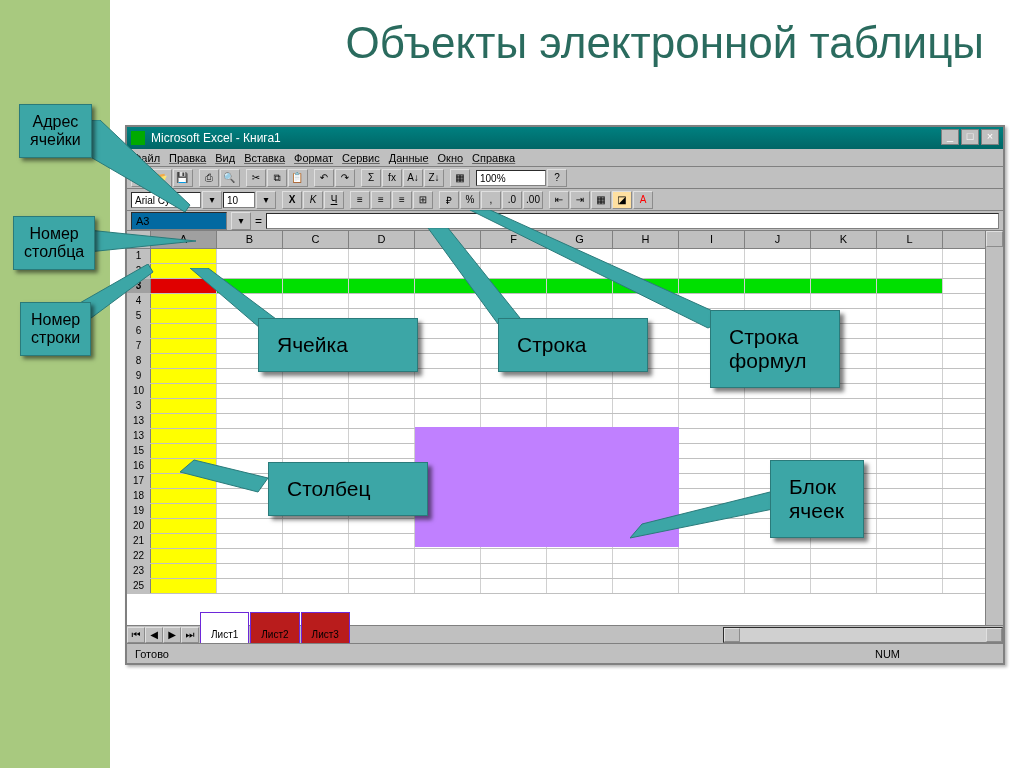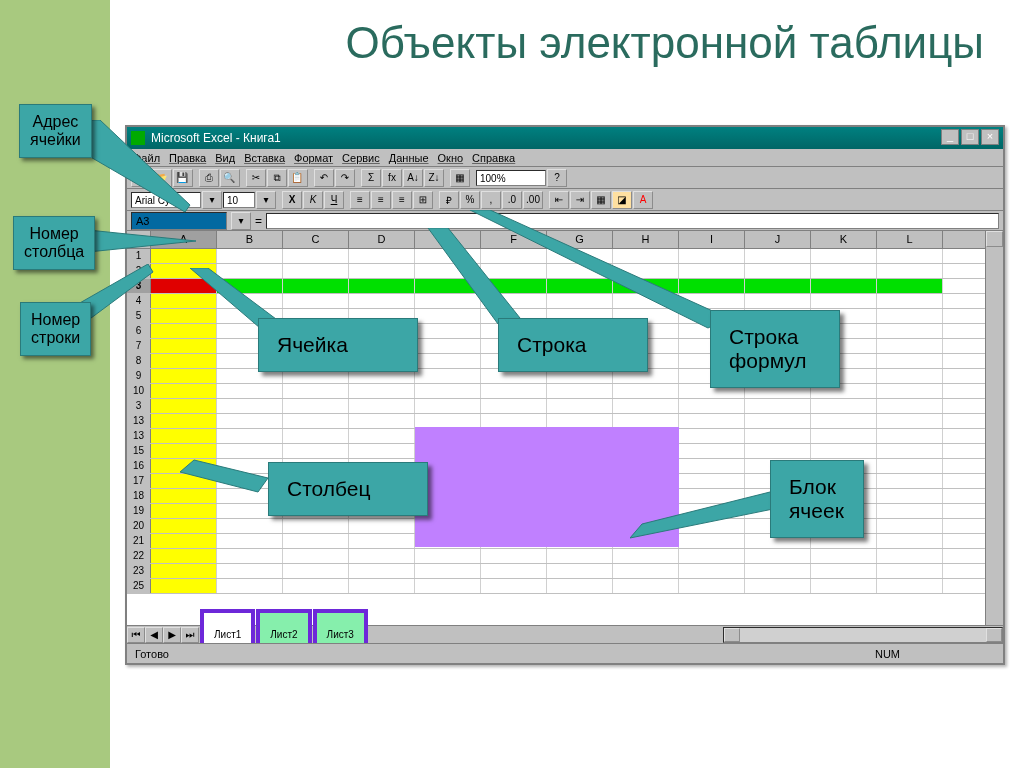--- a/index.html
+++ b/index.html
@@ -38,22 +38,22 @@
 .rowh.sel{background:#a0a0a0;font-weight:bold}
 .colh.sel{background:#a0a0a0}
 .purple-block{position:absolute;top:196px;left:288px;width:264px;height:120px;background:#c080ff}
 .vscroll{position:absolute;right:0;top:104px;width:18px;bottom:38px;background:#c0c0c0;border-left:1px solid #808080}
 .vscroll .arr{height:16px;background:#c0c0c0;border:1px outset #e0e0e0}
 .statusbar{position:absolute;bottom:0;left:0;right:0;height:20px;background:#c0c0c0;border-top:1px solid #808080;font-size:11px;padding:2px 8px;display:flex;align-items:center}
 .statusbar .num{margin-left:auto;margin-right:95px}
 .tabbar{position:absolute;bottom:20px;left:0;right:0;height:18px;background:#c0c0c0;border-top:1px solid #808080;display:flex;align-items:center;font-size:10px}
 .tabbar .nav{display:flex}
 .tabbar .nav div{width:18px;height:16px;border:1px outset #e0e0e0;text-align:center;line-height:14px}
-.tab{padding:16px 10px;background:#fff;border:4px solid #6d28d9;margin-left:1px}
-.tab.inactive{background:#86efac}
+.tab{padding:16px 10px;background:#fff;border:1px solid #6d28d9;margin-left:1px}
+.tab.inactive{background:#b91c1c}
 .hscroll{margin-left:auto;width:280px;height:16px;background:#d0d0d0;border:1px inset #808080;display:flex}
 .hscroll .arr{width:16px;background:#c0c0c0;border:1px outset #e0e0e0}
 </style>
 </head>
 <body>
 
 <div class="left-band"></div>
 <h1 class="title">Объекты электронной таблицы</h1>
 
 <div class="callout" style="left:19px;top:104px;white-space:pre">Адрес

